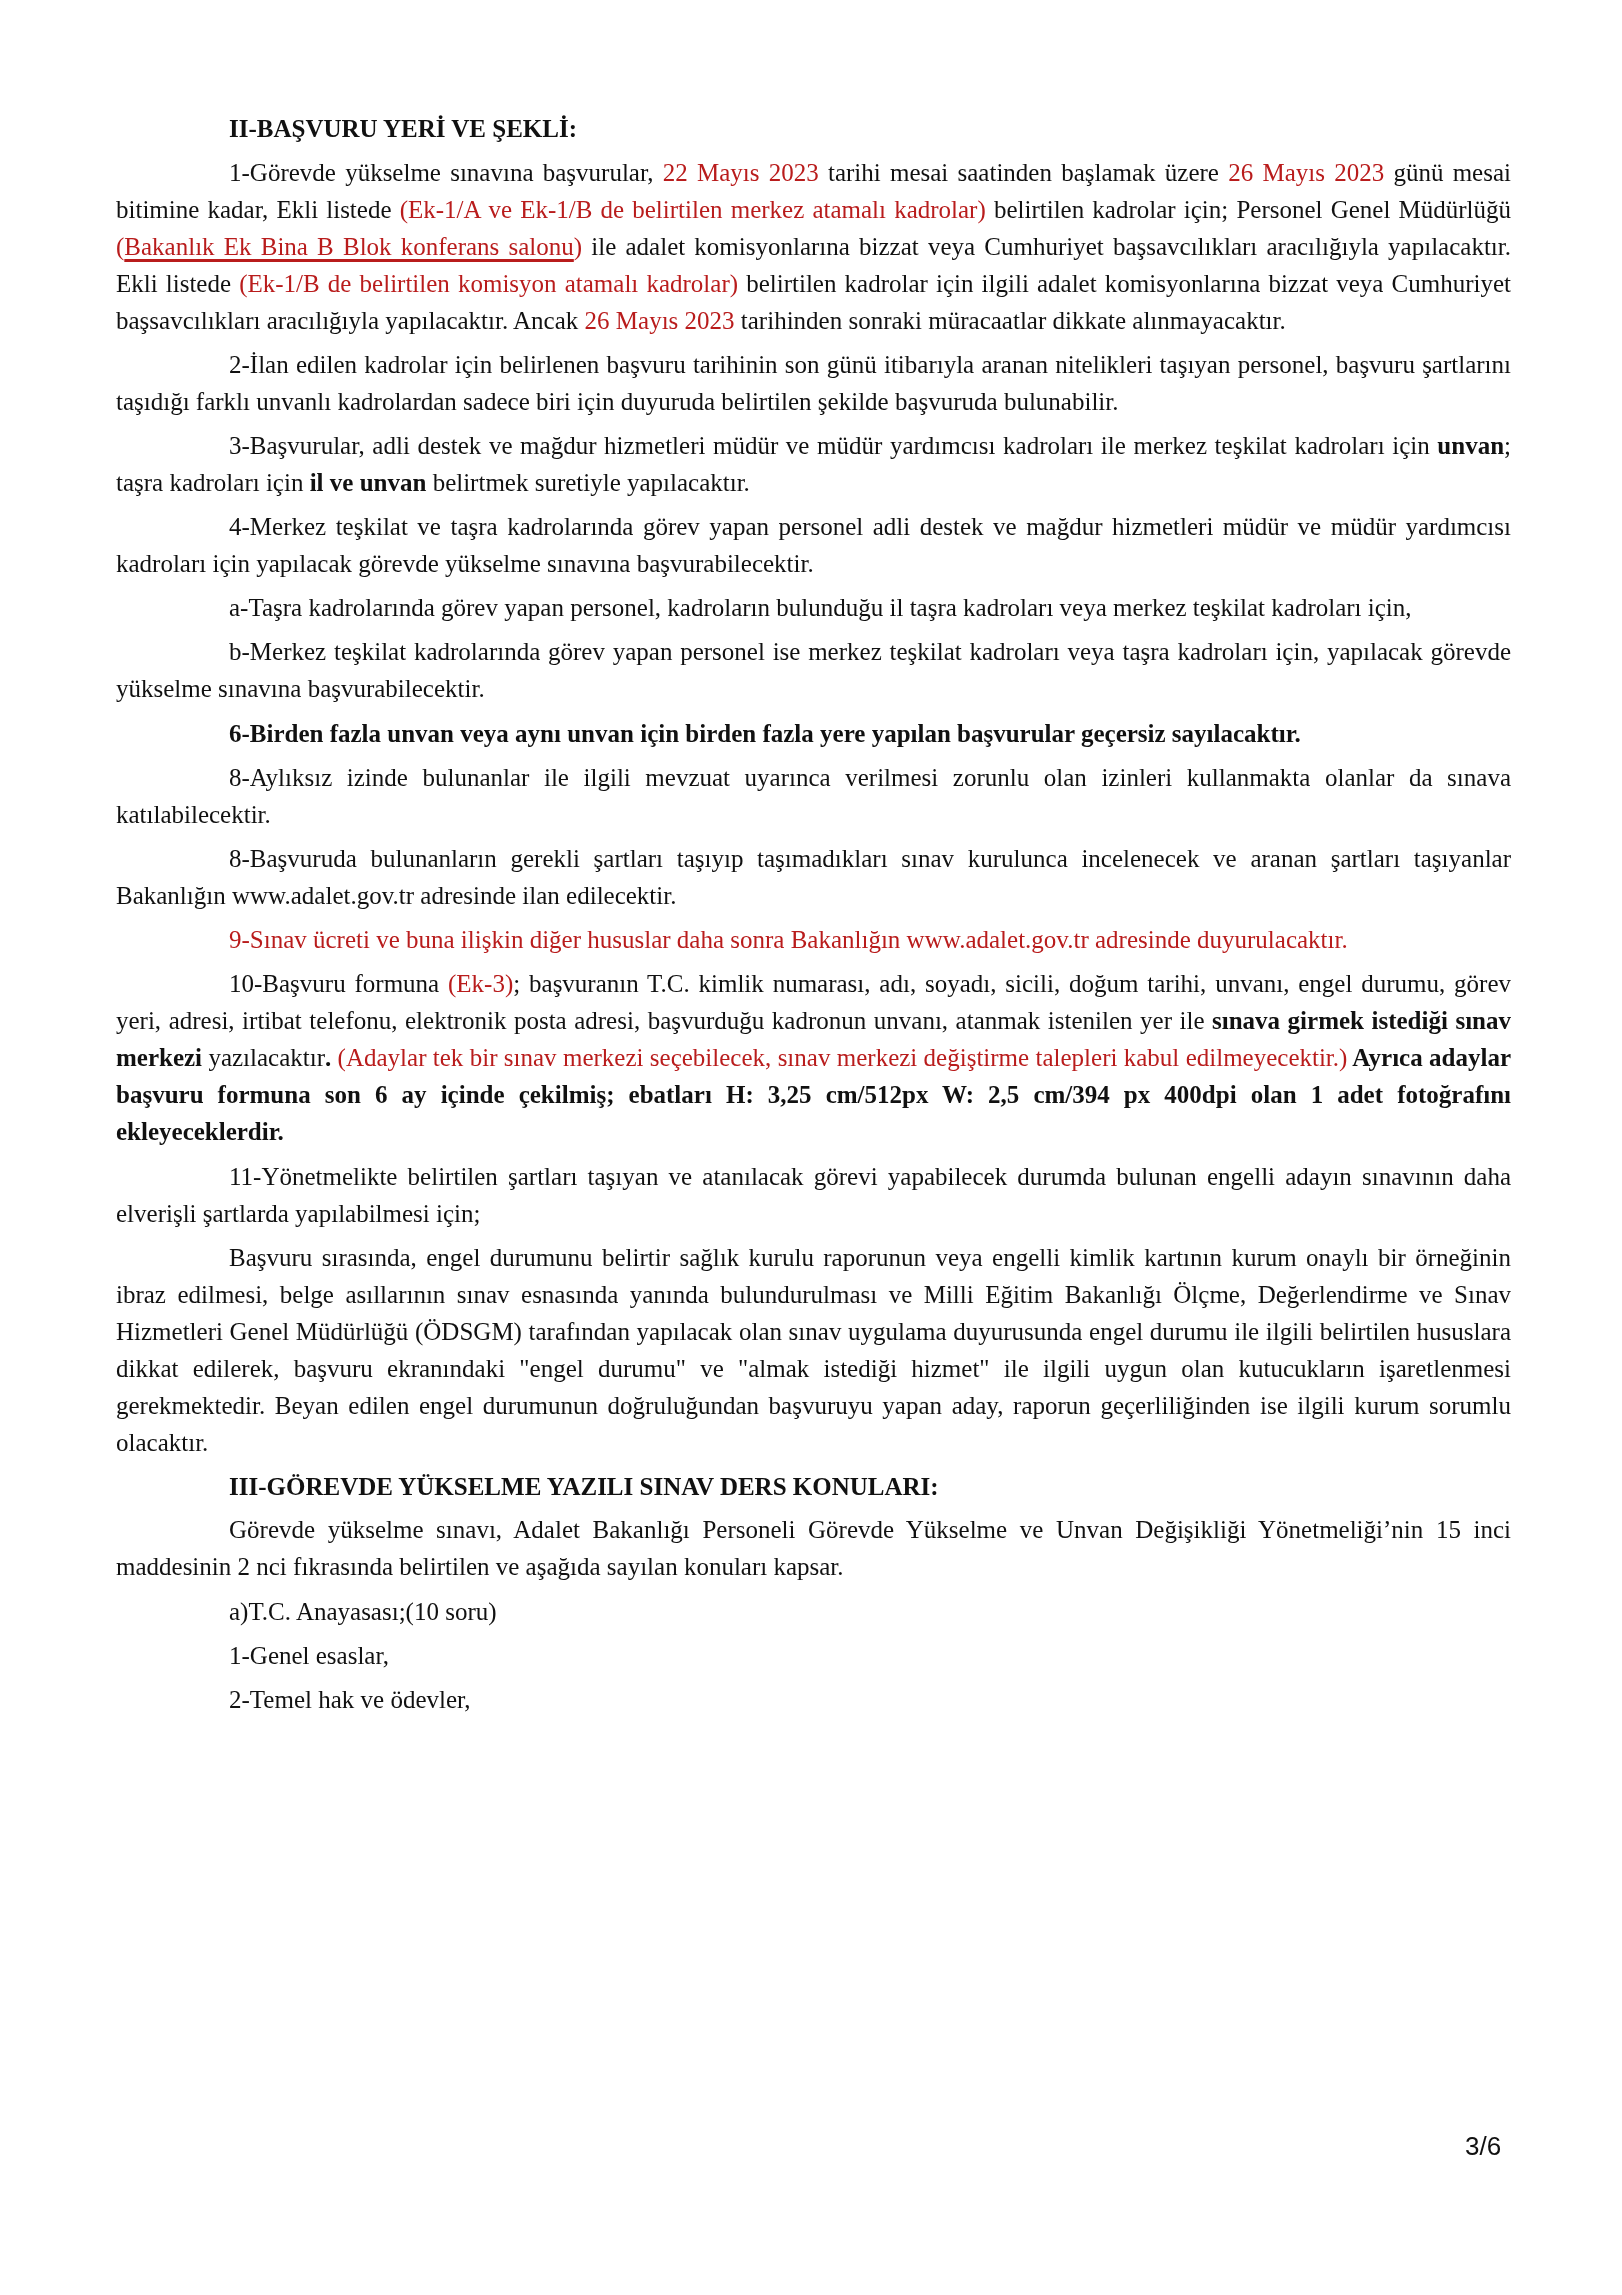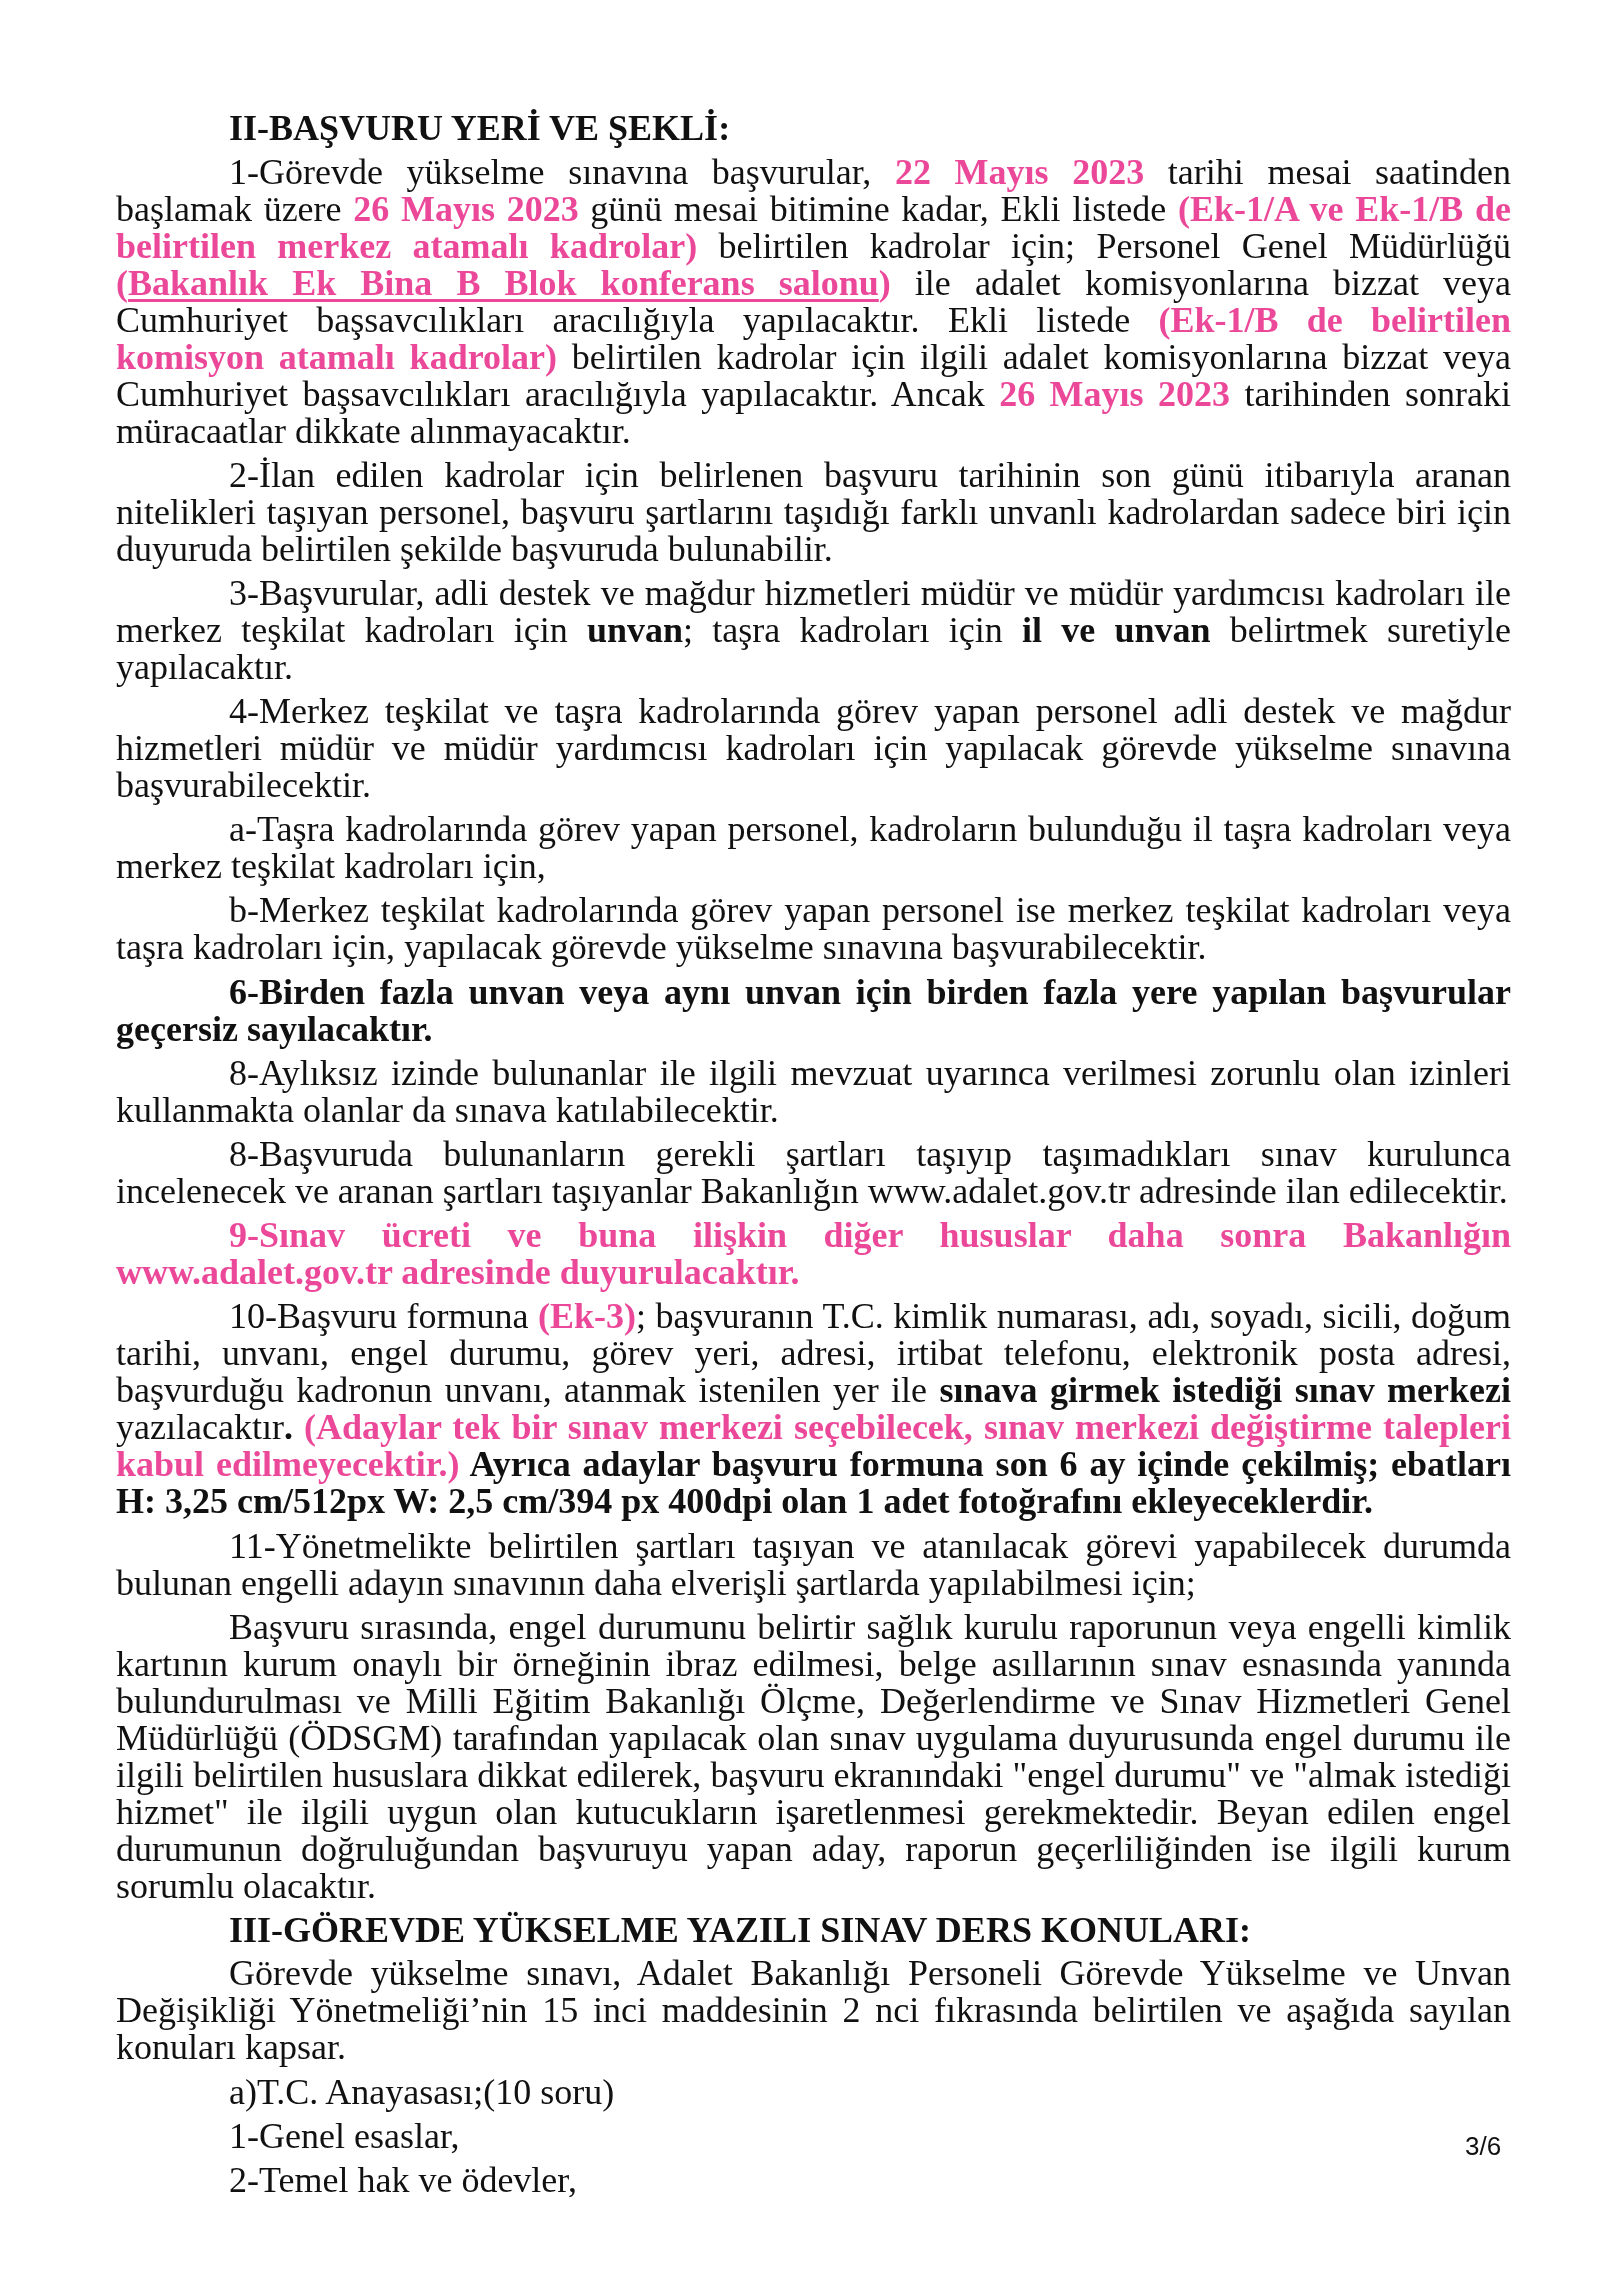--- a/index.html
+++ b/index.html
@@ -1,29 +1,29 @@
 <!DOCTYPE html>
 <html style="font-size:10.5px"><head>
 <meta charset="utf-8">
 <style>
   html, body { margin: 0; padding: 0; background: #ffffff; }
   body { width: 1623px; height: 2295px; position: relative; overflow: hidden; }
   .page {
     position: absolute; left: 116px; top: 110px; width: 1395px;
     font-family: "Liberation Serif", "DejaVu Serif", serif;
-    font-size: 36px; line-height: 37px; color: #111111;
+    font-size: 25px; line-height: 37px; color: #111111;
   }
   .heading {
     font-weight: bold; text-indent: 113px; margin: 0 0 6.5px 0; color: #111;
   }
   .para {
     text-align: justify; text-indent: 113px; margin: 0 0 7.2px 0;
   }
   .b { font-weight: bold; color: #111; }
-  .g { font-weight: bold; color: #ec4899; }
+  .g { font-weight: normal; color: #b91c1c; }
   .u { text-decoration: underline; text-decoration-thickness: 2.6px; text-underline-offset: 3.9px; }
   .list-line { text-indent: 113px; margin: 0 0 7.2px 0; }
   .page-num {
     position: absolute; left: 1465px; top: 2131px;
     font-family: "Liberation Sans", "DejaVu Sans", sans-serif;
     font-size: 26px; color: #111;
   }
 </style>
 </head>
 <body>

